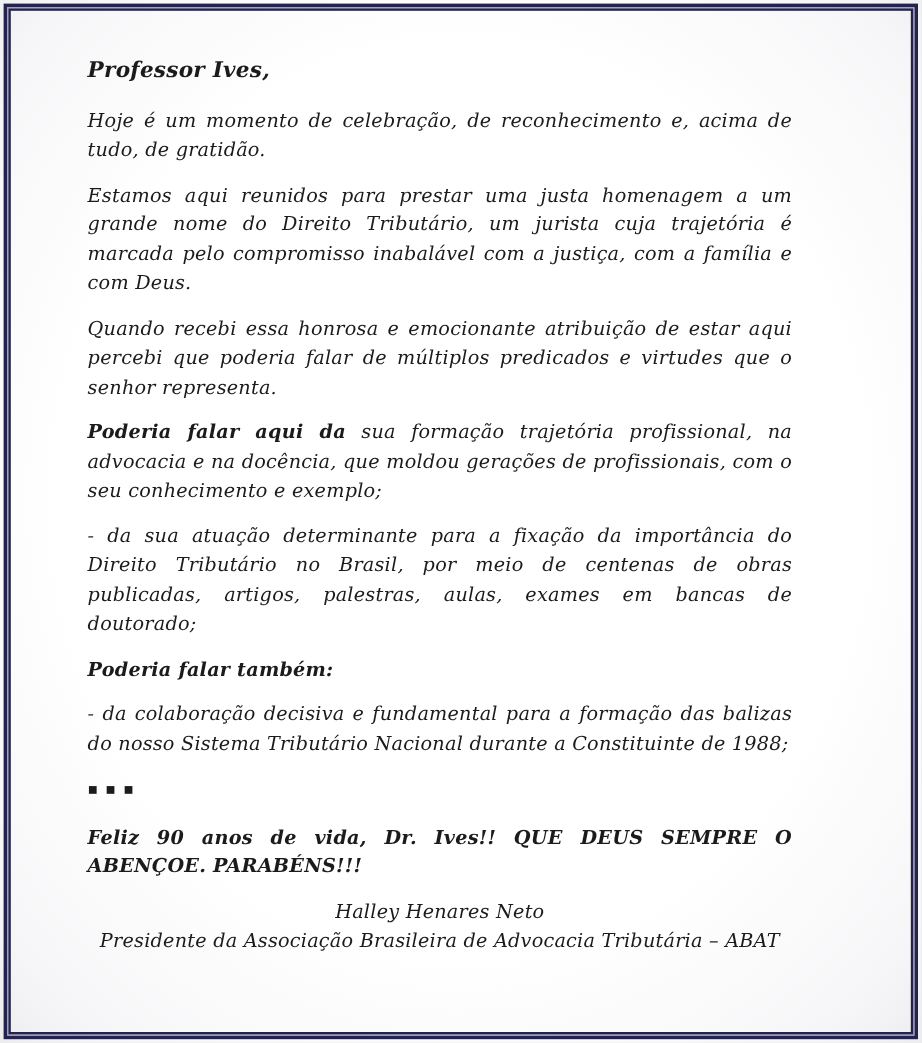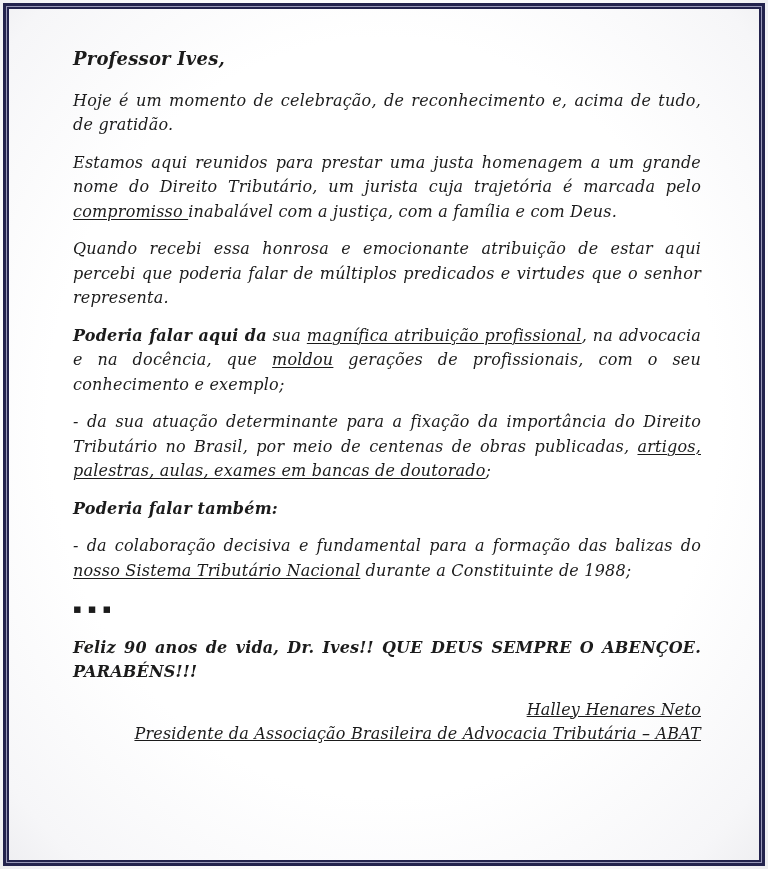--- a/index.html
+++ b/index.html
@@ -25,78 +25,76 @@
     position: absolute; inset: 0;
     border: 1px solid var(--frame-inner-line, #9898b8);
   }
   .frame-in {
     position: absolute; inset: 0;
     border: 2px solid var(--frame, #23234d);
   }
   .page {
     position: absolute;
     inset: 9px;
-    padding: 38px 58px 0 64px;
+    padding: 38px 99px 0 64px;
     box-sizing: border-box;
     border-radius: 13px;
   }
   .doc-body { width: 100%; }
   p.par {
     margin: 0 0 13px 0;
     font-size: 16px;
     line-height: 24.5px;
     text-align: justify;
     letter-spacing: 0.2px;
   }
   p.heading {
     font-size: 18px;
     font-weight: bold;
     text-align: left;
     margin: 0 0 17px 0;
   }
   p.body .b, .b { font-weight: bold; }
   .u {
-    text-decoration: underline;
     text-decoration-thickness: 1px;
     text-underline-offset: 2px;
   }
   p.dots {
     text-align: left;
     margin: 2px 0 14px 0;
   }
   p.dots span {
     font-style: normal;
     font-weight: bold;
     font-size: 13px;
     letter-spacing: 6px;
   }
   p.signature {
     margin: 0;
-    text-align: right;
-    text-decoration: underline;
+    text-align: center;
   }
   
   p.signature.first { margin-top: 12px; }
 </style>
 </head>
 <body>
 
 <div class="canvas">
   <div class="frame-outer">
     <div class="frame-mid">
       <div class="frame-in"></div>
     </div>
   </div>
   <div class="page">
     <div class="doc-body">
         <p class="par heading"><span class="b">Professor Ives,</span></p>
         <p class="par body"><span>Hoje é um momento de celebração, de reconhecimento e, acima de tudo, de gratidão.</span></p>
         <p class="par body"><span>Estamos aqui reunidos para prestar uma justa homenagem a um grande nome do Direito Tributário, um jurista cuja trajetória é marcada pelo </span><span class="u">compromisso </span><span>inabalável com a justiça, com a família e com Deus.</span></p>
         <p class="par body"><span>Quando recebi essa honrosa e emocionante atribuição de estar aqui percebi que poderia falar de múltiplos predicados e virtudes que o senhor representa.</span></p>
-        <p class="par body"><span class="b">Poderia falar aqui da</span><span> sua </span><span class="u">magnífica atribuição profissional</span><span>, na advocacia e na docência, que </span><span class="u">moldou</span><span> gerações de profissionais, com o seu conhecimento e exemplo;</span></p>
+        <p class="par body"><span class="b">Poderia falar aqui da</span><span> sua </span><span class="u">formação trajetória profissional</span><span>, na advocacia e na docência, que </span><span class="u">moldou</span><span> gerações de profissionais, com o seu conhecimento e exemplo;</span></p>
         <p class="par body"><span>- da sua atuação determinante para a fixação da importância do Direito Tributário no Brasil, por meio de centenas de obras publicadas, </span><span class="u">artigos, palestras, aulas, exames em bancas de doutorado</span><span>;</span></p>
         <p class="par body"><span class="b">Poderia falar também:</span></p>
         <p class="par body"><span>- da colaboração decisiva e fundamental para a formação das balizas do </span><span class="u">nosso Sistema Tributário Nacional</span><span> durante a Constituinte de 1988;</span></p>
         <p class="par dots"><span class="b">▪▪▪</span></p>
         <p class="par body"><span class="b">Feliz 90 anos de vida, Dr. Ives!! QUE DEUS SEMPRE O ABENÇOE. PARABÉNS!!!</span></p>
         <p class="par signature first"><span>Halley Henares Neto</span></p>
         <p class="par signature"><span>Presidente da Associação Brasileira de Advocacia Tributária – ABAT</span></p>
       </div>
   </div>
 </div>

